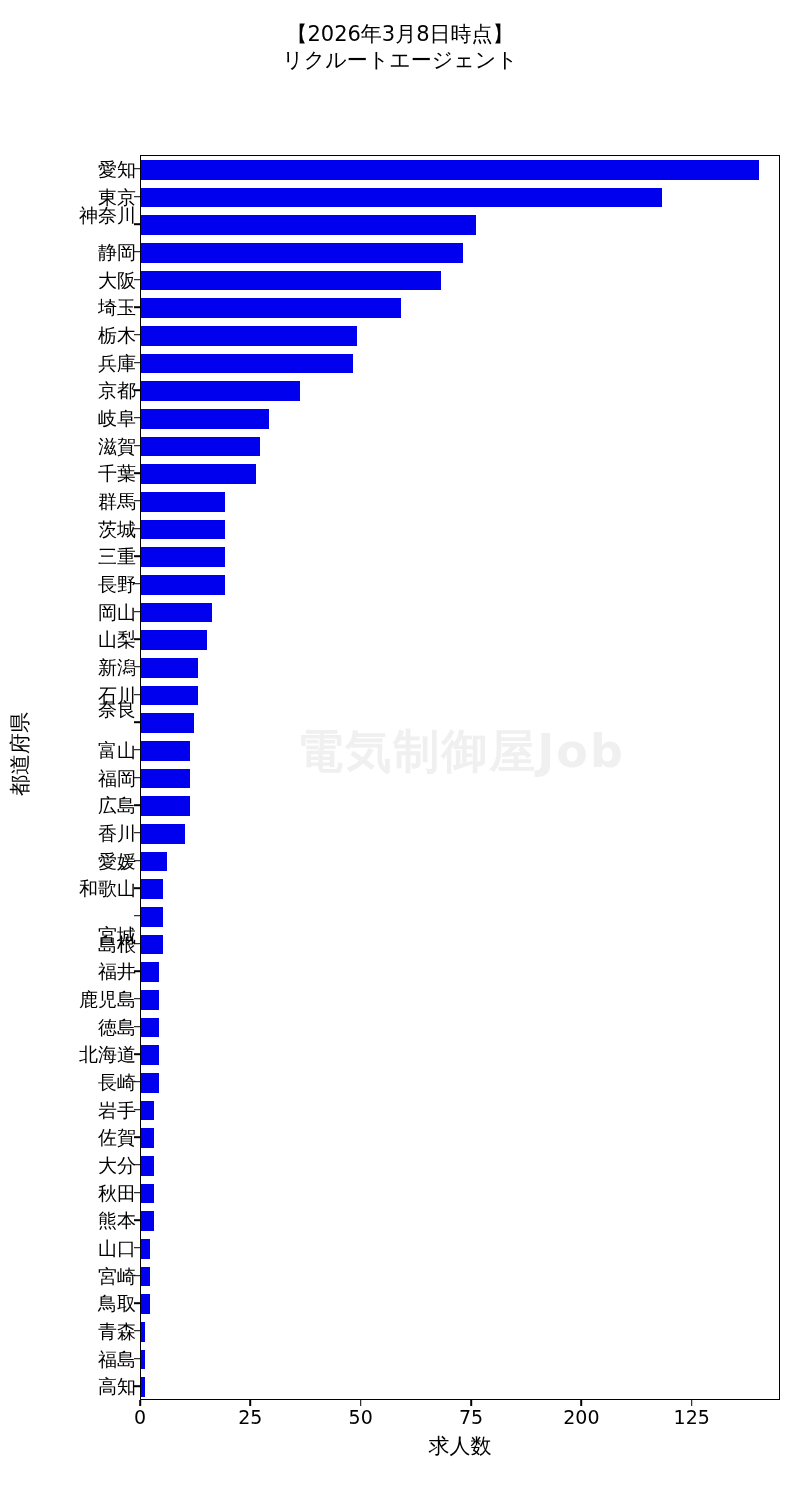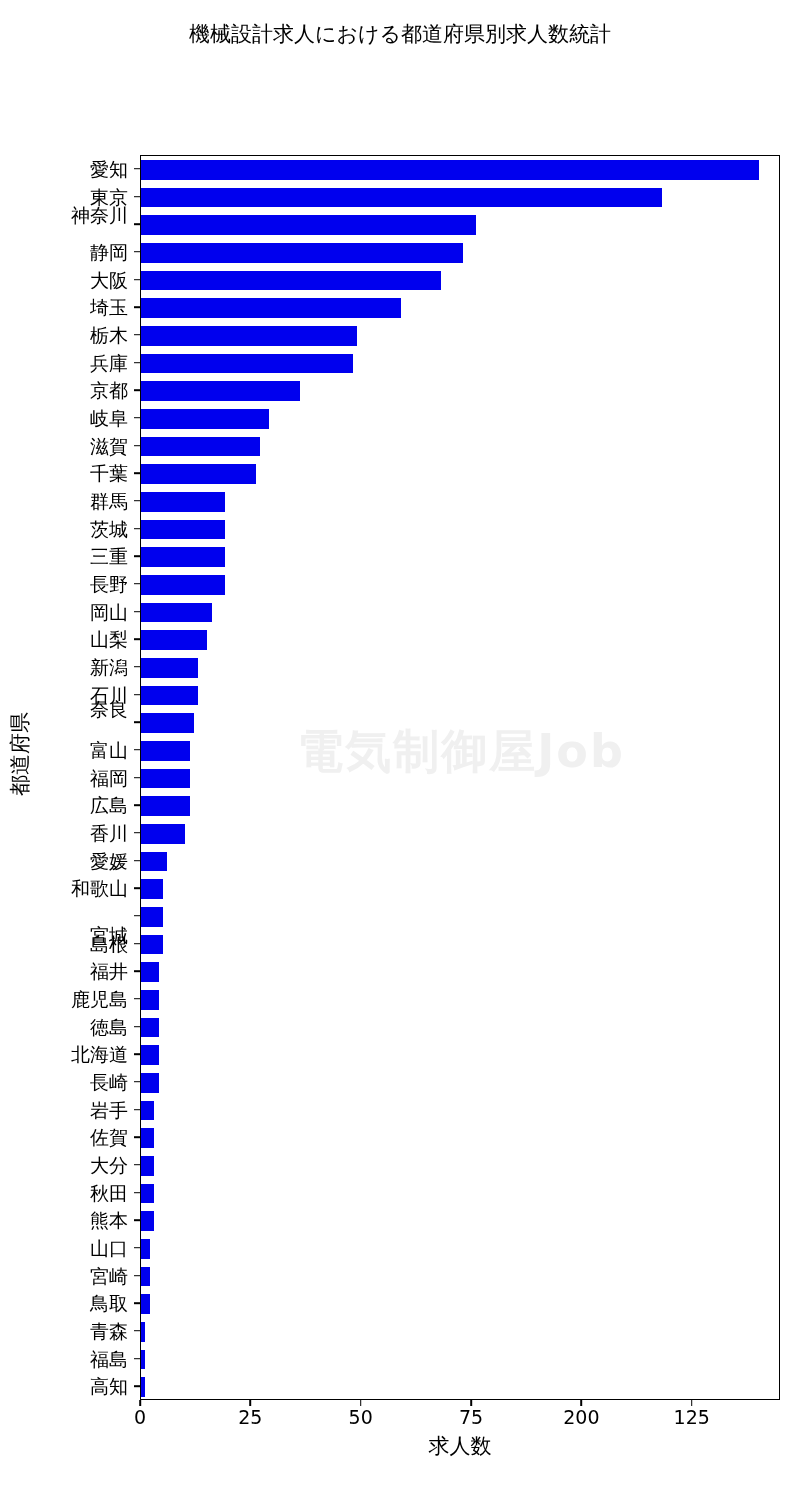--- a/index.html
+++ b/index.html
@@ -72,20 +72,21 @@
     user-select: none;
     white-space: nowrap;
   }
   
   #ylabels {
     position: absolute;
     left: 0;
     top: 155px;
     width: 136px;
     height: 1245px;
+    padding-left: 8px;
   }
   .ytick-label {
     position: absolute;
     right: 8px;
     font-size: 19px;
     line-height: 1;
     white-space: nowrap;
     transform: translateY(-50%);
     color: #000;
   }
@@ -148,21 +149,22 @@
     transform: rotate(-90deg);
     transform-origin: center center;
   }
 </style>
 </head>
 <body>
 
 <div id="chart-root">
 
   <div class="title-block">
-    <div class="title-line">機械設計求人における都道府県別求人数統計</div>
+    <div class="title-line">【2026年3月8日時点】</div>
+    <div class="title-line">リクルートエージェント</div>
   </div>
 
   <div id="ylabels">
       <div class="ytick-label" style="top: 13.8333px;">愛知</div>
       <div class="ytick-label" style="top: 41.5px;">東京</div>
       <div class="ytick-label" style="top: 60px;">神奈川</div>
       <div class="ytick-label" style="top: 96.8333px;">静岡</div>
       <div class="ytick-label" style="top: 124.5px;">大阪</div>
       <div class="ytick-label" style="top: 152.167px;">埼玉</div>
       <div class="ytick-label" style="top: 179.833px;">栃木</div>

